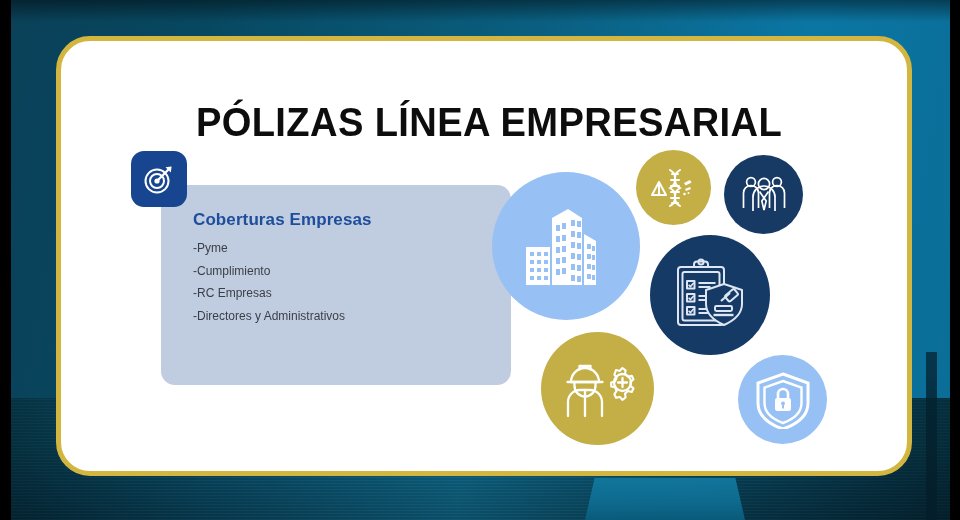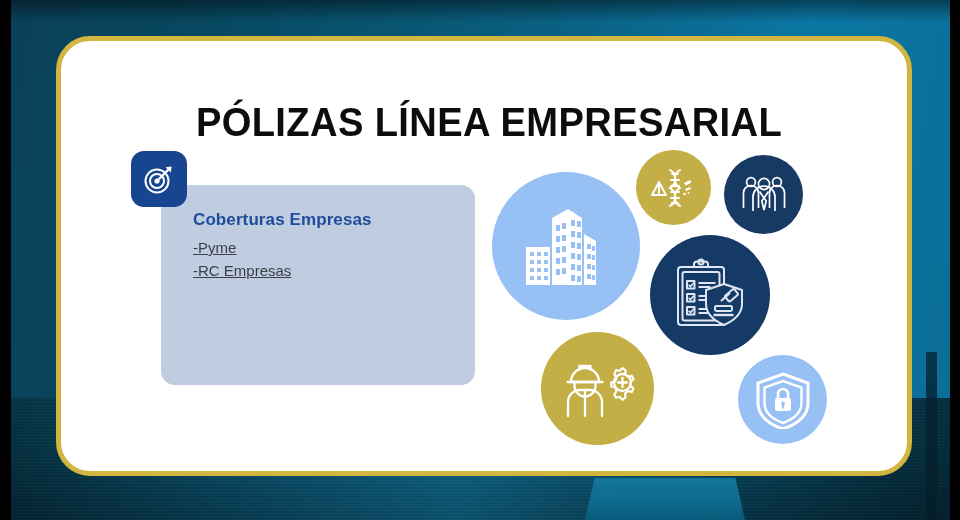--- a/index.html
+++ b/index.html
@@ -58,31 +58,31 @@
   
   .target-badge{
     position:absolute;left:131px;top:151px;width:56px;height:56px;
     background:#18458f;border-radius:13px;
     display:flex;align-items:center;justify-content:center;
   }
 
   
   .coverage-panel{
     position:absolute;left:161px;top:185px;width:314px;height:200px;
-    background:#c0cce0;border-radius:14px;
+    background:#c0cce0;border-radius:14px;padding-left:36px;
   }
   .coverage-heading{
     position:absolute;left:32px;top:25px;
     font-size:17px;font-weight:bold;color:#1d4d9b;letter-spacing:.1px;
   }
   .coverage-list{
     position:absolute;left:32px;top:52px;margin:0;padding:0;list-style:none;
   }
   .coverage-list li{
-    font-size:15px;color:#3a3f47;line-height:22.5px;white-space:nowrap;text-decoration:underline;
+    font-size:12px;color:#3a3f47;line-height:22.5px;white-space:nowrap;
   }
 
   
   .circ{position:absolute;border-radius:50%;display:flex;align-items:center;justify-content:center;}
   .c-buildings{left:492px;top:172px;width:148px;height:148px;background:#97c0f5;}
   .c-dna      {left:636px;top:150px;width:75px;height:75px;background:#c4ae46;}
   .c-people   {left:724px;top:155px;width:79px;height:79px;background:#173a64;}
   .c-clipboard{left:650px;top:235px;width:120px;height:120px;background:#153a66;}
   .c-worker   {left:541px;top:332px;width:113px;height:113px;background:#c4ae46;}
   .c-shield   {left:738px;top:355px;width:89px;height:89px;background:#97c0f5;}
@@ -102,21 +102,23 @@
   <div class="slide-card">
 
     <div class="slide-title">PÓLIZAS LÍNEA EMPRESARIAL</div>
 
   </div>
 
   <div class="coverage-panel">
     <div class="coverage-heading">Coberturas Empresas</div>
     <ul class="coverage-list">
       <li>-Pyme</li>
+      <li>-Cumplimiento</li>
       <li>-RC Empresas</li>
+      <li>-Directores y Administrativos</li>
     </ul>
   </div>
 
   <div class="target-badge">
     <svg width="36" height="36" viewBox="0 0 36 36">
       <g fill="none" stroke="#ffffff" stroke-width="2">
         <circle cx="16" cy="20" r="11.5"></circle>
         <circle cx="16" cy="20" r="7"></circle>
       </g>
       <circle cx="16" cy="20" r="2.6" fill="#ffffff"></circle>

